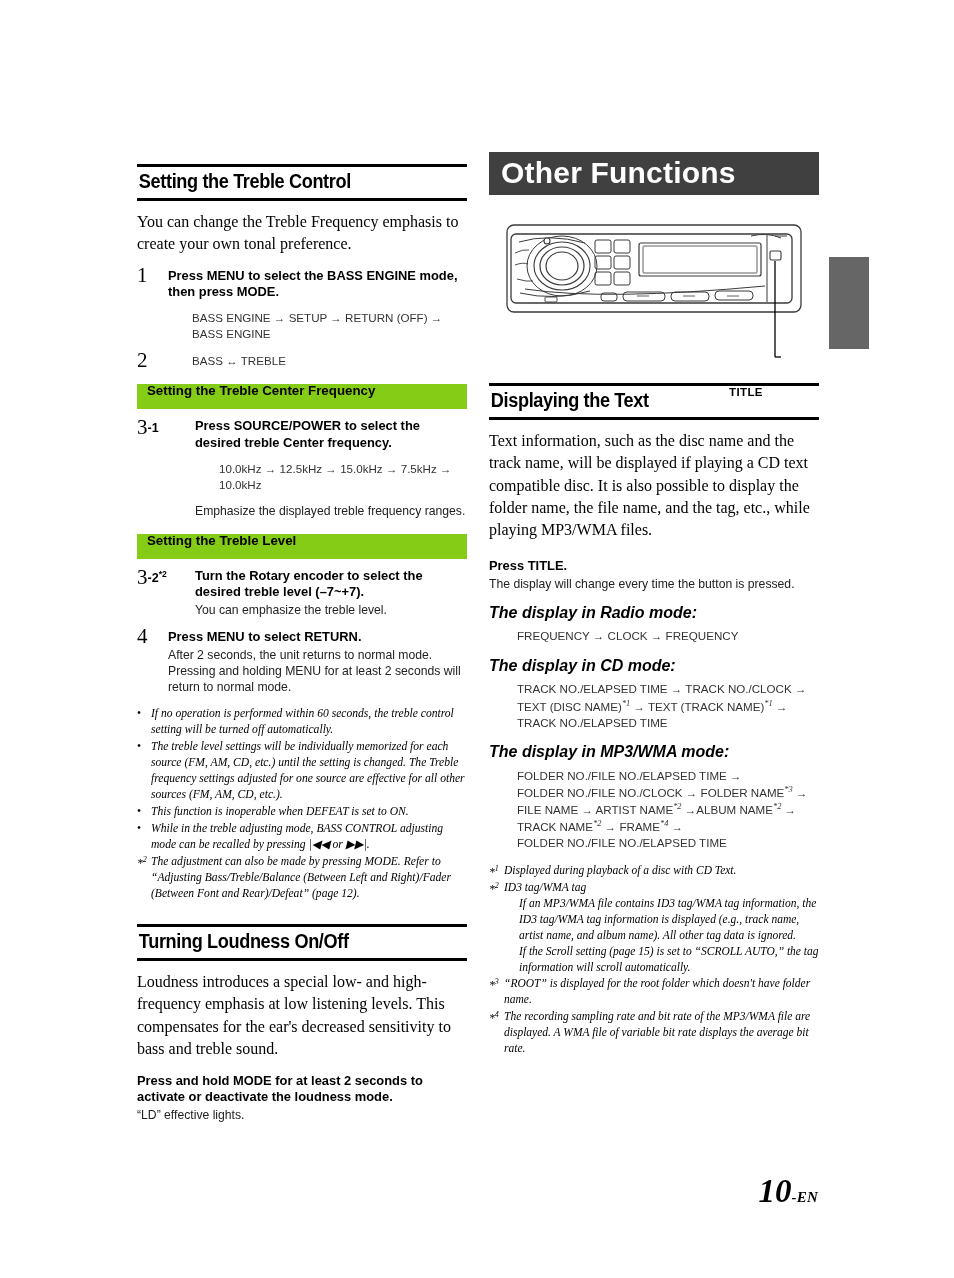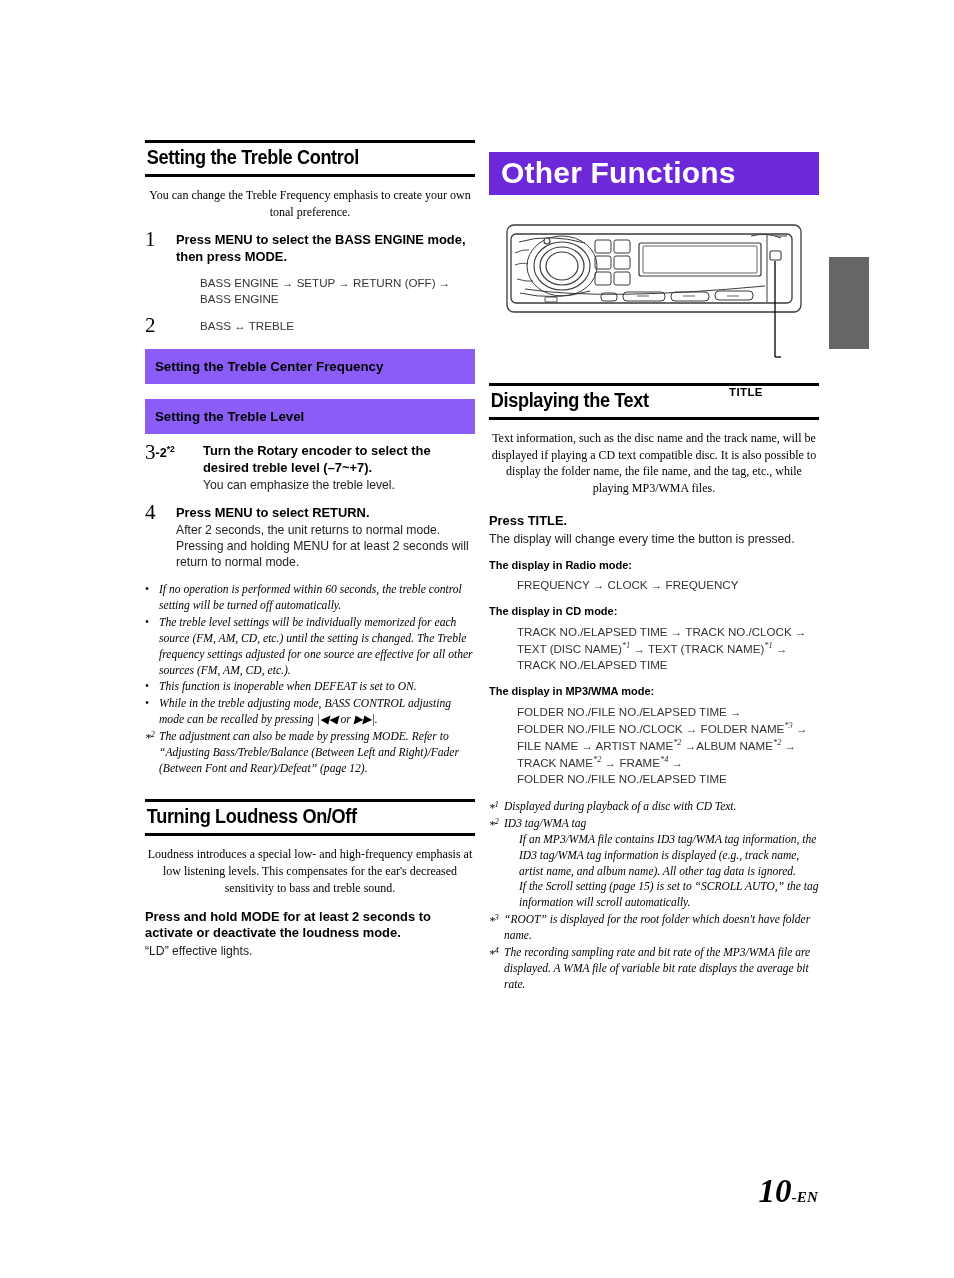--- a/index.html
+++ b/index.html
@@ -13,23 +13,22 @@
     position: relative;
     font-family: "Liberation Serif", serif;
     color: #000;
     overflow: hidden;
   }
 
   
   .col-left {
     position: absolute;
     left: 137px;
-    top: 140px;
+    top: 164px;
     width: 330px;
-    margin-left: 8px;
   }
   .col-right {
     position: absolute;
     left: 489px;
     top: 152px;
     width: 330px;
   }
 
   
   .major-head {
@@ -52,60 +51,59 @@
     letter-spacing: -0.4px;
     margin: 0;
     padding: 0 0 3px 2px;
     line-height: 1.12;
     transform: scaleX(0.93);
     transform-origin: left center;
   }
 
   
   .banner {
-    background: #6d28d9;
+    background: #404040;
     color: #fff;
     height: 43px;
     display: flex;
     align-items: center;
     margin-bottom: 14px;
   }
   .banner h1 {
     font-family: "Liberation Sans", sans-serif;
     font-weight: bold;
     font-size: 30px;
     margin: 0;
     padding: 0 0 2px 12px;
     letter-spacing: 0.2px;
     line-height: 1;
   }
 
   
   .gray-bar {
-    background: #8b5cf6;
-    height: 35px;
+    background: #84cc16;
+    height: 25px;
     display: flex;
-    align-items: center;
     margin: 15px 0 9px 0;
   }
   .gray-bar span {
     font-family: "Liberation Sans", sans-serif;
     font-weight: bold;
     font-size: 13.3px;
     padding-left: 10px;
     line-height: 1;
   }
 
   
   .intro {
     font-family: "Liberation Serif", serif;
-    font-size: 12px;
+    font-size: 16px;
     line-height: 1.40;
     margin: 0 0 12px 0;
-    text-align: center;
+    text-align: left;
   }
 
   
   .step {
     position: relative;
     padding-left: 31px;
     margin-bottom: 11px;
   }
   .step-num {
     position: absolute;
@@ -190,21 +188,22 @@
   .lead {
     font-family: "Liberation Sans", sans-serif;
     font-weight: bold;
     font-size: 12.9px;
     margin: 0 0 1px 0;
     line-height: 1.3;
   }
   .sub-italic {
     font-family: "Liberation Sans", sans-serif;
     font-weight: bold;
-    font-size: 11px;
+    font-style: italic;
+    font-size: 16px;
     margin: 11px 0 5px 0;
     line-height: 1.3;
   }
   .seq {
     font-family: "Liberation Sans", sans-serif;
     font-size: 11.6px;
     line-height: 1.40;
     color: #333;
     margin: 0 0 0 28px;
   }
@@ -303,20 +302,26 @@
 
   <div class="step">
     <span class="step-num">2</span>
     <p class="flow">BASS ↔ TREBLE</p>
   </div>
 
   <div class="gray-bar">
     <span>Setting the Treble Center Frequency</span>
   </div>
 
+  <div class="step step-sub">
+    <span class="step-num sub"><span>3</span><span class="sfx">-1</span></span>
+    <p class="step-title">Press <b>SOURCE/POWER</b> to select the desired treble Center frequency.</p>
+    <p class="flow">10.0kHz → 12.5kHz → 15.0kHz → 7.5kHz → 10.0kHz</p>
+    <p class="step-note gap">Emphasize the displayed treble frequency ranges.</p>
+  </div>
 
   <div class="gray-bar">
     <span>Setting the Treble Level</span>
   </div>
 
   <div class="step step-sub">
     <span class="step-num sub"><span>3</span><span class="sfx">-2</span><span class="sup">*2</span></span>
     <p class="step-title">Turn the <b>Rotary encoder</b> to select the desired treble level (–7~+7).</p>
     <p class="step-note">You can emphasize the treble level.</p>
   </div>

